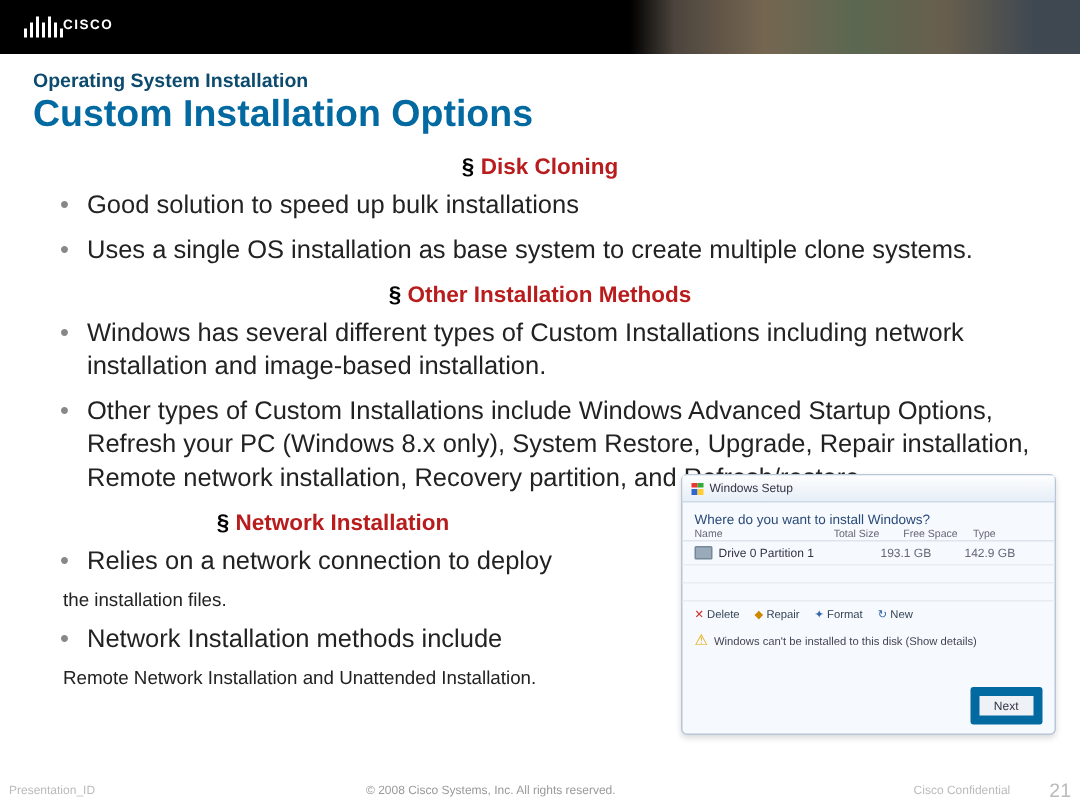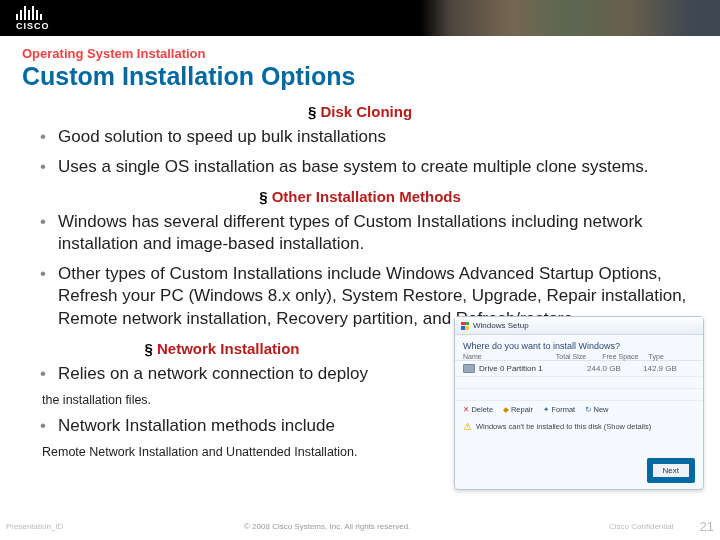--- a/index.html
+++ b/index.html
@@ -7,33 +7,33 @@
     width: 720px; height: 540px;
     font-family: Arial, Helvetica, sans-serif;
     background: #fff; color: #222;
     position: relative; overflow: hidden;
   }
   .top-banner {
     width: 100%; height: 36px;
     background: #000; display: flex; align-items: center;
     padding-left: 16px; position: relative;
   }
-  .logo { display: flex; flex-direction: column; color: #fff; }
+  .logo { display: flex; color: #fff; }
   .logo-bars { display: flex; gap: 2px; align-items: flex-end; margin-bottom: 1px;}
   .logo-bars span { width: 2px; background: #fff; display: inline-block; }
   .b1 { height: 6px; } .b2 { height: 10px; } .b3 { height: 14px; }
   .b4 { height: 10px; }
   .logo-text { font-size: 9px; letter-spacing: 1px; font-weight: bold; }
   .banner-photo {
     position: absolute; right: 0; top: 0; height: 36px; width: 300px;
     background: linear-gradient(90deg, #000 0%, #5a5148 10%, #8a7860 30%, #6b7a5f 50%, #7a6f5a 70%, #4a5560 90%);
     opacity: 0.85;
   }
   .content { padding: 10px 22px 0 22px; }
-  .pretitle { font-size: 13px; font-weight: bold; color: #ef4444; }
+  .pretitle { font-size: 13px; font-weight: bold; color: #0c4a6e; }
   .title { font-size: 25px; font-weight: bold; color: #0369a1; margin-top: 1px; margin-bottom: 12px; }
   .section { margin-bottom: 10px; }
   .section-head { font-size: 15px; font-weight: bold; color: #b91c1c; margin-bottom: 6px; text-align: center; }
   .section-head::before { content: "§ "; color: #000; font-weight: bold; }
   ul.bullets { list-style: none; padding-left: 36px; }
   ul.bullets li { font-size: 17px; color: #222; margin-bottom: 8px; position: relative; line-height: 1.3; padding-right: 10px; }
   ul.bullets li::before { content: "•"; color: #888; position: absolute; left: -18px; top: 0; }
   .net-text { font-size: 12.5px; color: #222; padding-left: 20px; margin-bottom: 8px; }
   .right-col { width: 400px; }
   .win-shot {
@@ -132,21 +132,21 @@
   <div class="win-q">Where do you want to install Windows?</div>
   <div class="win-cols">
     <span>Name</span>
     <span>Total Size</span>
     <span>Free Space</span>
     <span>Type</span>
   </div>
   <div class="win-row">
     <div class="win-disk"></div>
     <span class="lbl">Drive 0 Partition 1</span>
-    <span class="v">244.0 GB</span>
+    <span class="v">193.1 GB</span>
     <span class="v">142.9 GB</span>
   </div>
   <div class="win-empty"></div>
     <div class="win-empty"></div>
   <div class="win-icons">
     <span>Delete</span>
     <span>Repair</span>
     <span>Format</span>
     <span>New</span>
   </div>

